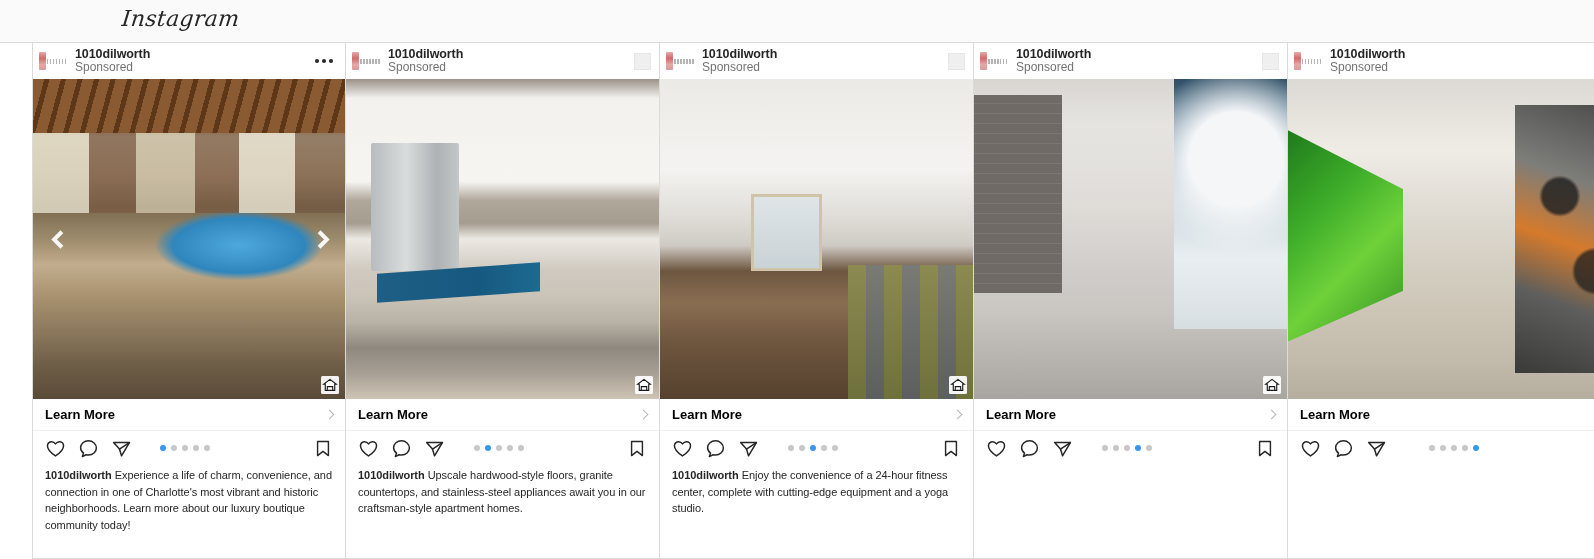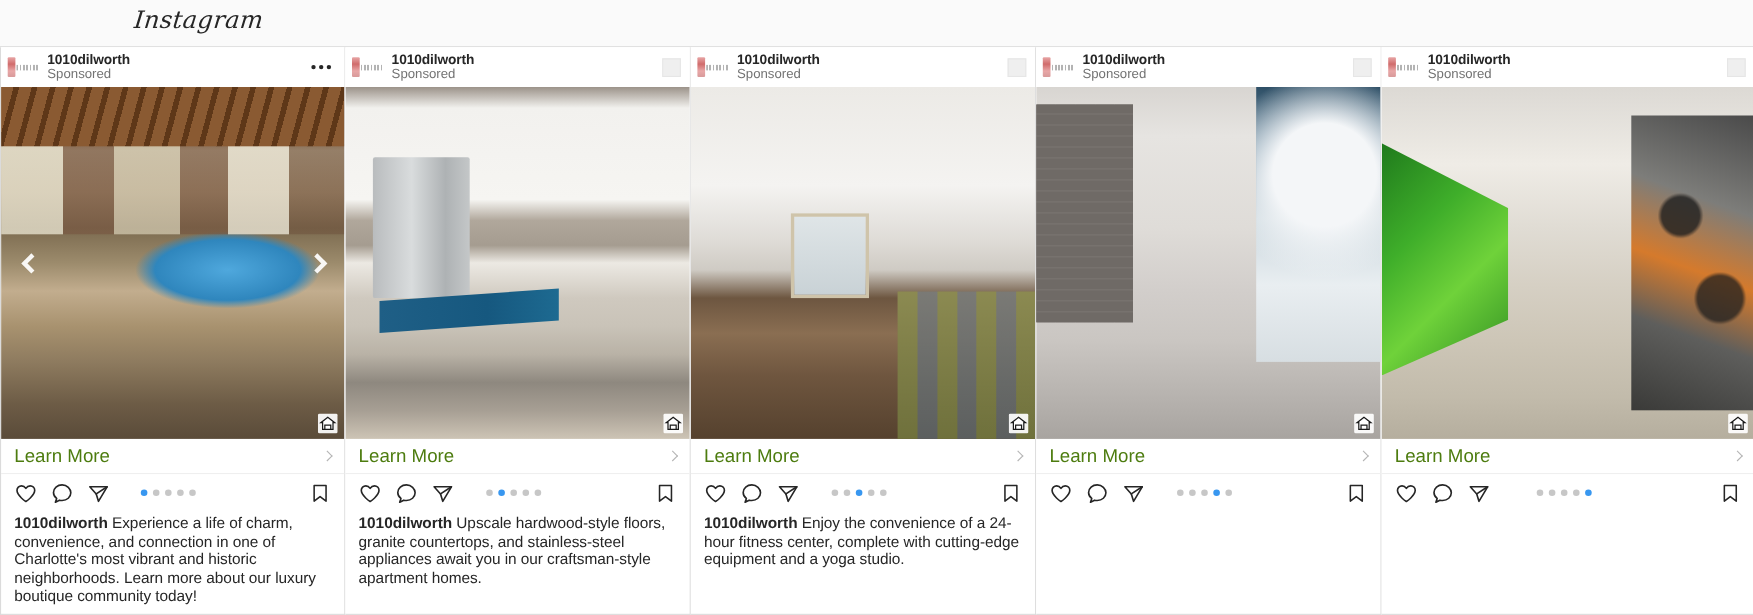--- a/index.html
+++ b/index.html
@@ -33,20 +33,21 @@
     letter-spacing: 0.3px;
     transform: skewX(-6deg);
   }
 
   
   .carousel-strip {
     display: flex;
     width: 1524px;
     height: 516px;
     align-items: center;
+    margin-left: 32px;
   }
 
   .post-card {
     width: 314px;
     height: 516px;
     background: #ffffff;
     border-right: 1px solid #dbdbdb;
     border-bottom: 1px solid #dbdbdb;
     display: flex;
     flex-direction: column;
@@ -246,21 +247,21 @@
   }
 
   
   .cta-row {
     height: 32px;
     display: flex; align-items: center;
     padding: 0 12px 0 12px;
     flex: 0 0 auto;
     border-bottom: 1px solid #efefef;
   }
-  .cta-label { font-size: 17px; font-weight: normal; color: #4d7c0f; }
+  .cta-label { font-size: 13px; font-weight: bold; color: #000000; }
   .cta-chev {
     margin-left: auto;
     width: 7px; height: 7px;
     border-top: 1.6px solid #b5b5b5;
     border-right: 1.6px solid #b5b5b5;
     transform: rotate(45deg);
   }
 
   
   .action-row {
@@ -278,21 +279,21 @@
     position: absolute; left: 0; right: 0;
     justify-content: center; pointer-events: none;
     margin-left: -8px;
   }
   .dot { width: 6px; height: 6px; border-radius: 50%; background: #c7c7c7; }
   .dot.on { background: #3897f0; }
 
   
   .caption {
     padding: 2px 12px 0 12px;
-    font-size: 14px;
+    font-size: 11px;
     line-height: 16.5px;
     color: #262626;
     letter-spacing: -0.05px;
   }
   .cap-user { font-weight: bold; }
 </style>
 </head>
 <body>
 
 <div class="ig-topbar">

